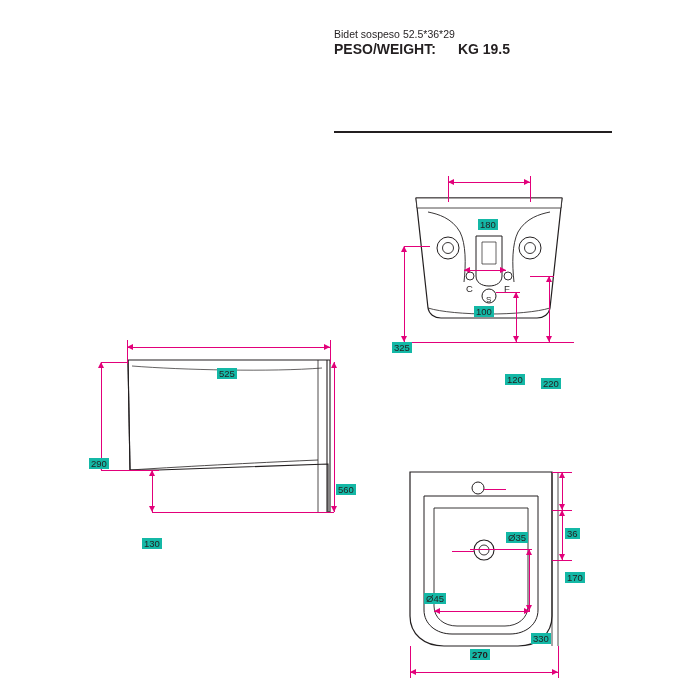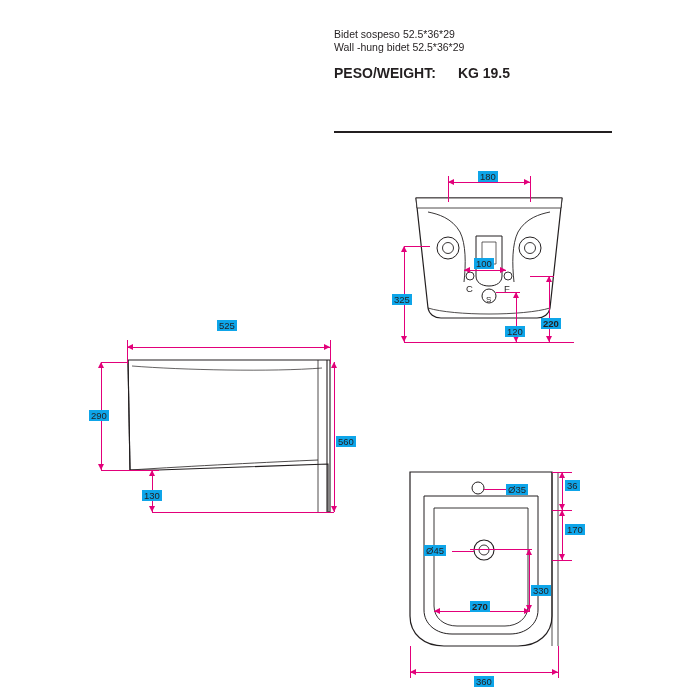--- a/index.html
+++ b/index.html
@@ -69,24 +69,25 @@
   .ext {
     position: absolute;
     background: #e2007a;
   }
   .ext.h { height: 1px; }
   .ext.v { width: 1px; }
   .dimtext {
     position: absolute;
     font-size: 9.5px;
     color: #231f20;
-    background: #0ea5e9;
+    background: #14b8a6;
     padding: 0 2px;
     white-space: nowrap;
     line-height: 11px;
+    margin-top: 48px;
   }
   .arrow {
     position: absolute;
     width: 0; height: 0;
   }
   .arrow.left {
     border-top: 3px solid transparent;
     border-bottom: 3px solid transparent;
     border-right: 6px solid #e2007a;
   }
@@ -116,21 +117,20 @@
     white-space: nowrap;
   }
 </style>
 </head>
 <body>
 
 <div class="sheet">
 
   <div class="header">
     <div class="subtitle">Bidet sospeso 52.5*36*29</div>
-    <div class="subtitle second">Wall -hung bidet 52.5*36*29</div>
     <div class="weight-row">
       <span class="weight-label">PESO/WEIGHT:</span><span>KG 19.5</span>
     </div>
   </div>
   <div class="rule"></div>
 
   <svg class="view" style="left:404px; top:190px;" width="170" height="140" viewBox="0 0 170 140">
 
     <path d="M12,8 L158,8 L146,118 C145,124 140,128 133,128 L37,128 C30,128 25,124 24,118 Z" fill="#ffffff" stroke="#231f20" stroke-width="1.2"></path>
     <path d="M12,8 L158,8 L157,18 L13,18 Z" fill="#ffffff" stroke="#231f20" stroke-width="0.8"></path>
@@ -180,21 +180,21 @@
   <div class="dimline v" style="left:516px; top:292px; height:50px;"></div>
   <div class="ext h" style="left:496px; top:292px; width:24px;"></div>
   <div class="arrow up" style="left:513px; top:292px;"></div>
   <div class="arrow down" style="left:513px; top:336px;"></div>
   <div class="dimtext" style="left:505px; top:326px;">120</div>
 
   <div class="dimline v" style="left:549px; top:276px; height:66px;"></div>
   <div class="ext h" style="left:530px; top:276px; width:24px;"></div>
   <div class="arrow up" style="left:546px; top:276px;"></div>
   <div class="arrow down" style="left:546px; top:336px;"></div>
-  <div class="dimtext" style="left:541px; top:318px;font-weight:bold;">220</div>
+  <div class="dimtext" style="left:541px; top:330px;">220</div>
 
   <svg class="view" style="left:122px; top:352px;" width="212" height="160" viewBox="0 0 212 160">
 
     <path d="M6,8 L208,8 L208,160 L208,160 L206,160 L206,112 L36,118 L8,118 Z" fill="#ffffff" stroke="#231f20" stroke-width="1.1"></path>
 
     <line x1="205" y1="8" x2="205" y2="160" stroke="#231f20" stroke-width="1.1"></line>
     <line x1="196" y1="8" x2="196" y2="160" stroke="#231f20" stroke-width="0.8"></line>
 
     <path d="M6,8 L8,118" fill="none" stroke="#231f20" stroke-width="1.1"></path>
 

